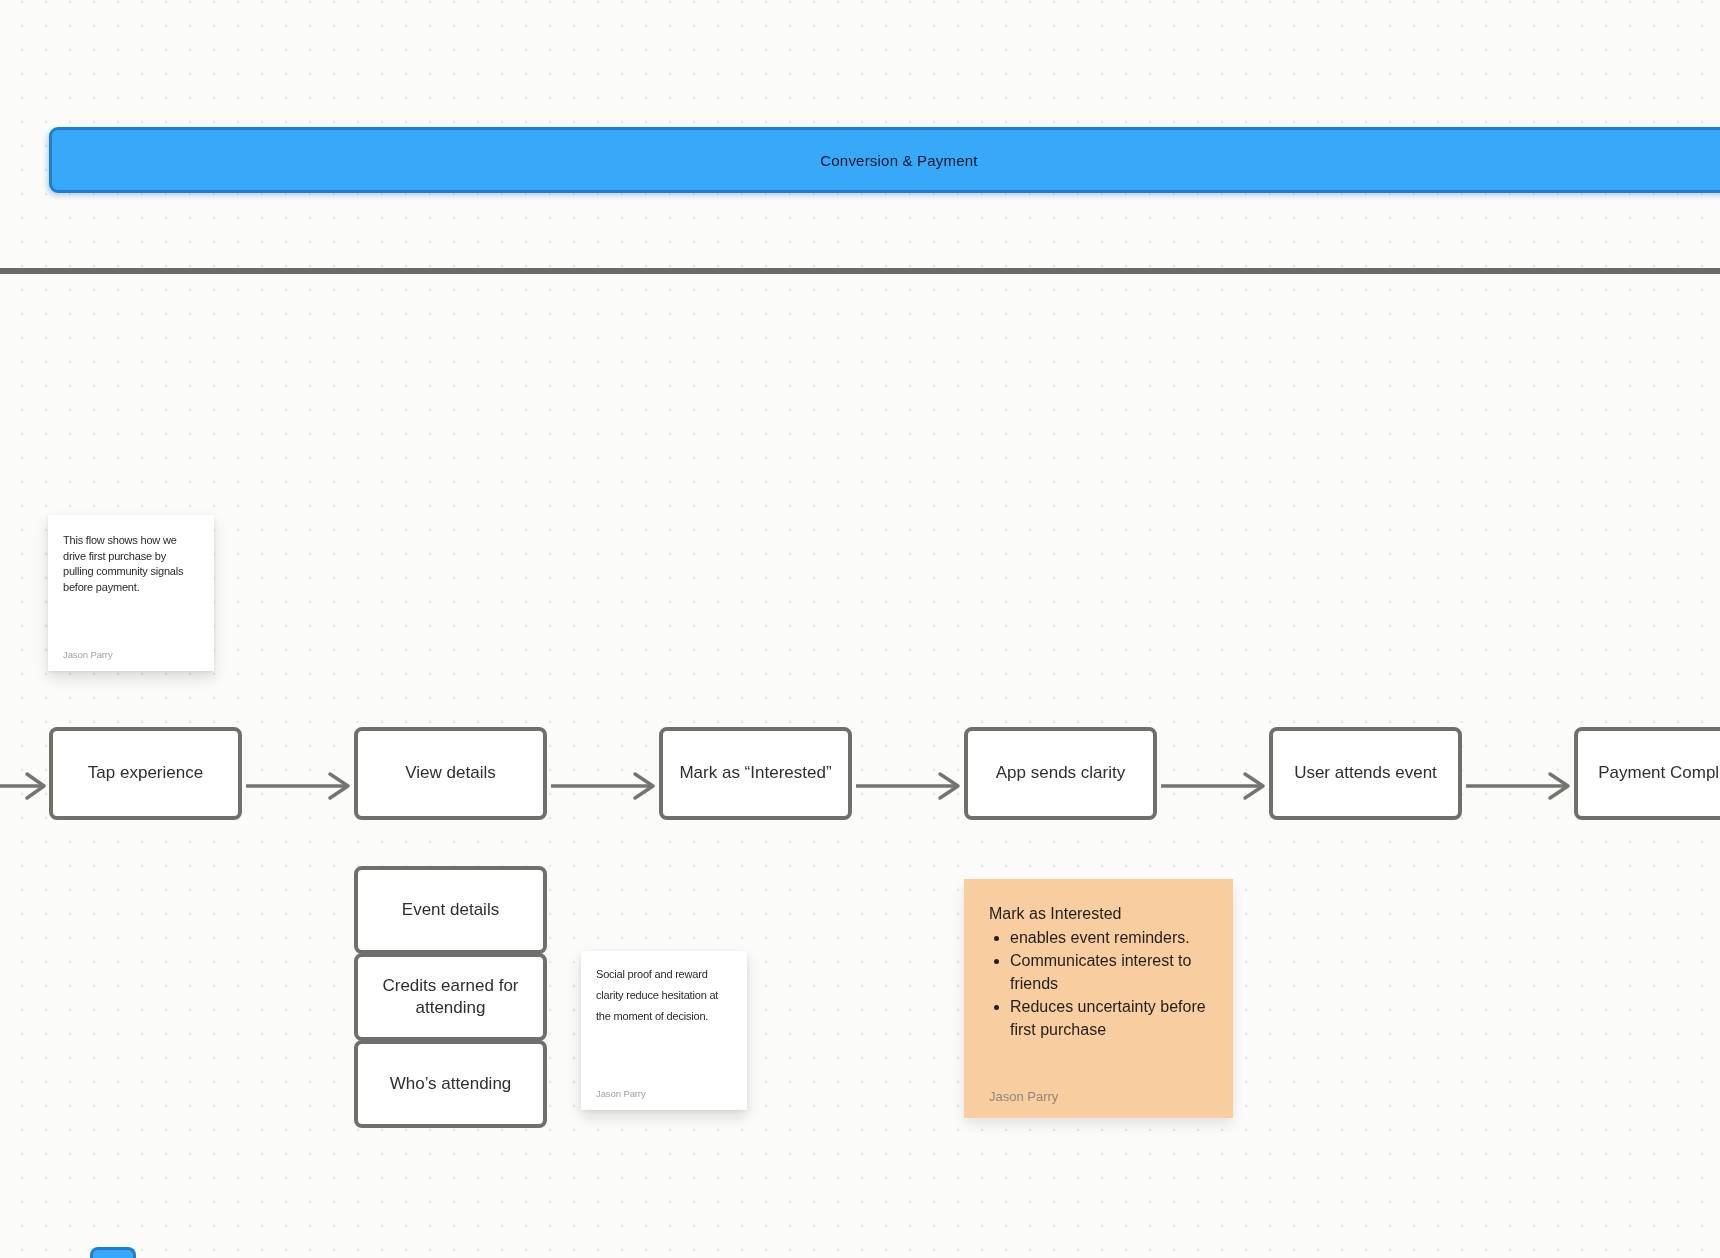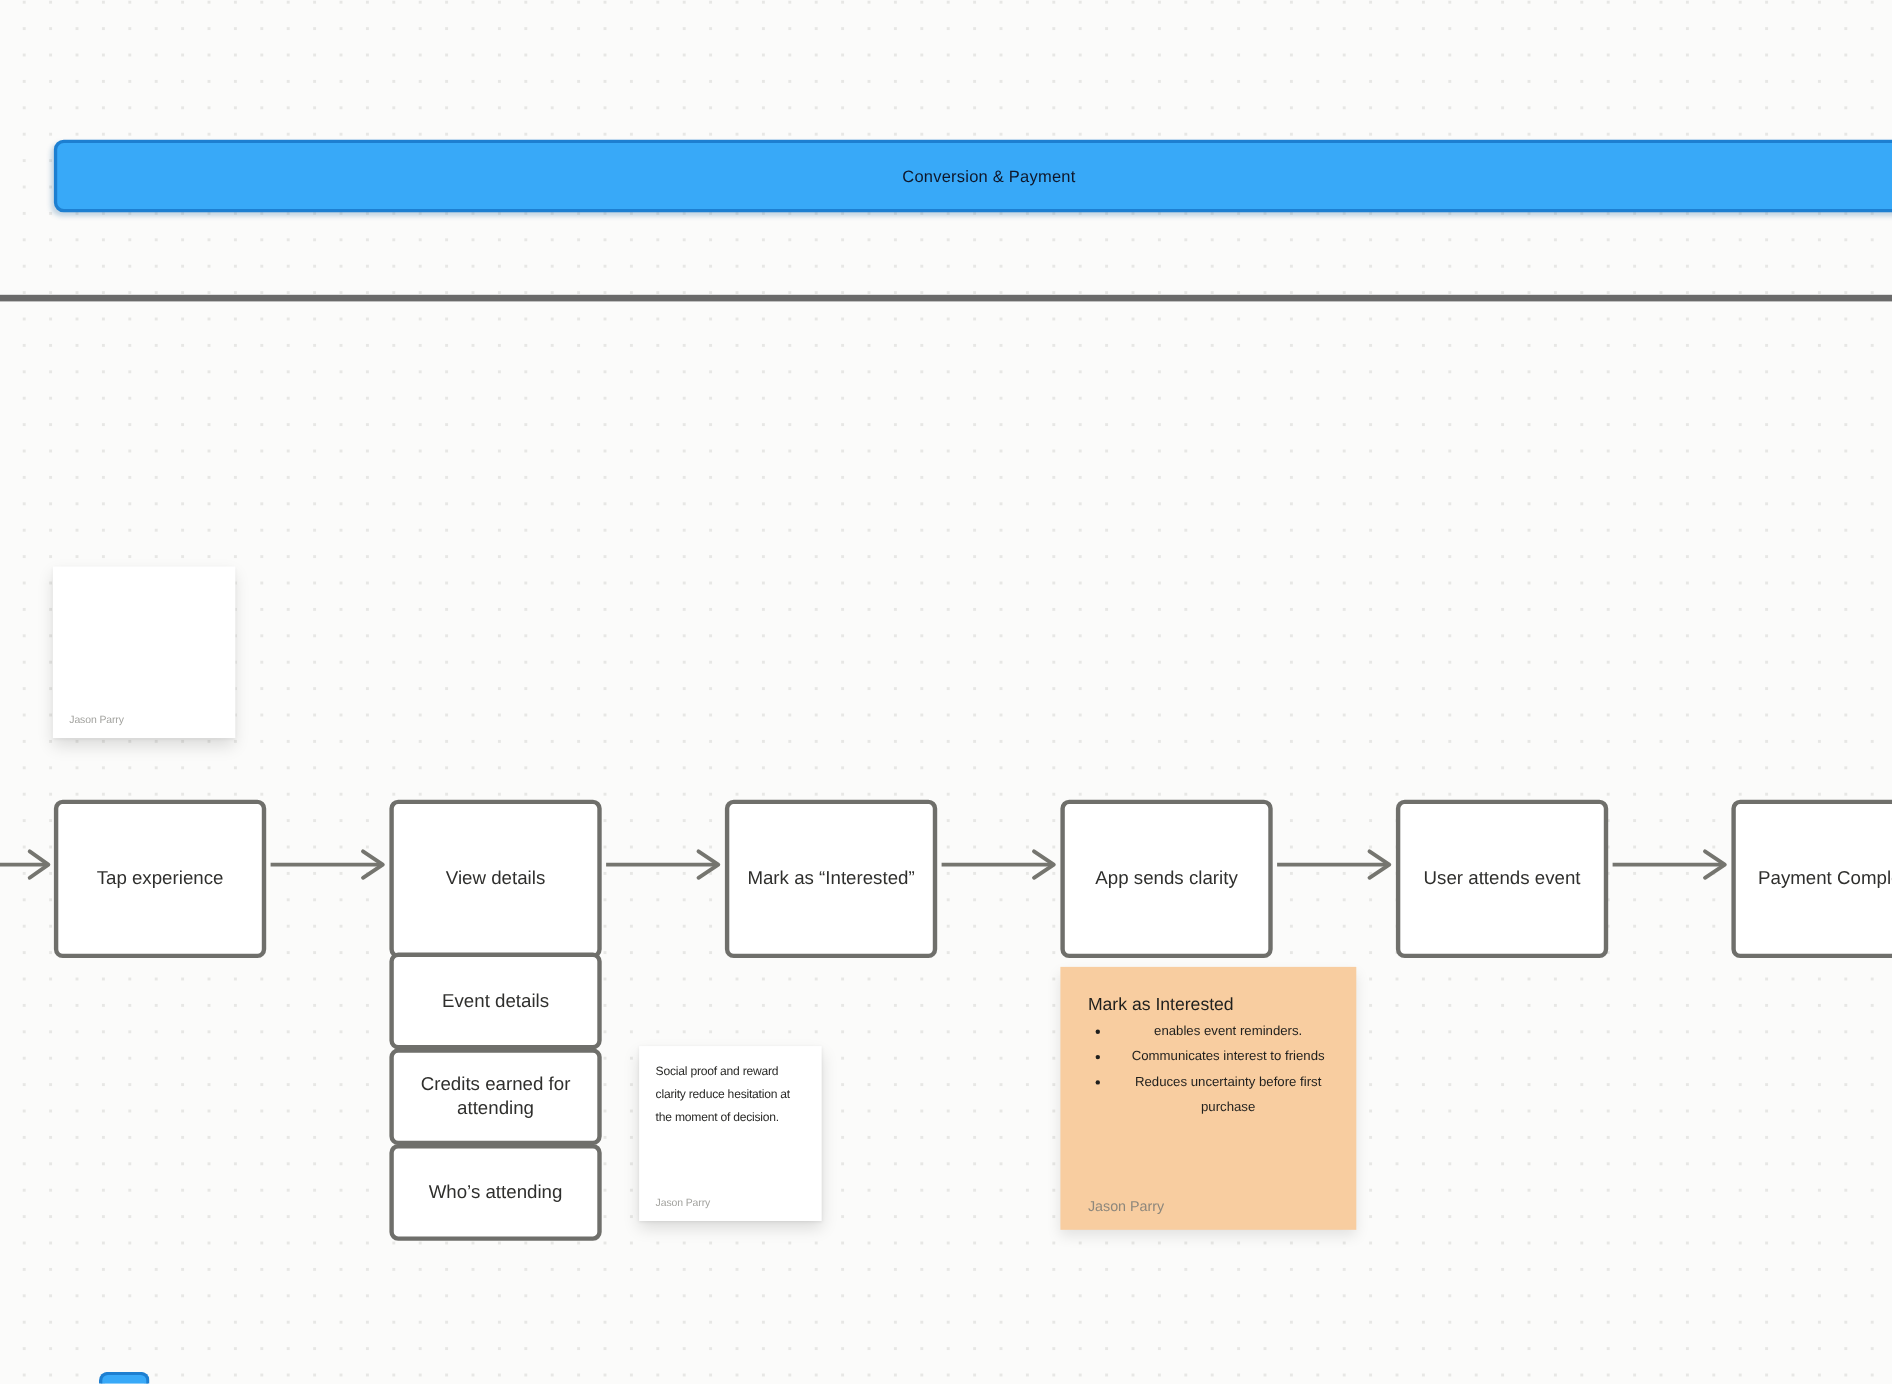--- a/index.html
+++ b/index.html
@@ -21,21 +21,21 @@
     display: flex; align-items: center; justify-content: center;
     box-shadow: -2px 3px 5px rgba(20, 90, 150, 0.25);
   }
   .section-title { color: #0f172a; font-size: 15px; font-weight: 500; letter-spacing: 0.2px; }
 
   
   .divider { position: absolute; left: 0; top: 268px; width: 1720px; height: 6px; background: #6A6A6A; }
 
   
   .flow-box {
-    position: absolute; top: 727px; width: 193px; height: 144px;
+    position: absolute; top: 727px; width: 193px; height: 93px;
     background: #FFFFFF; border: 4px solid #6F6F6B; border-radius: 8px;
     display: flex; align-items: center; justify-content: center;
     text-align: center; padding: 0 6px;
   }
   .sub-box {
     position: absolute; left: 354px; width: 193px; height: 88px;
     background: #FFFFFF; border: 4px solid #6F6F6B; border-radius: 8px;
     display: flex; align-items: center; justify-content: center;
     text-align: center; padding: 0 10px;
   }
@@ -62,21 +62,21 @@
     font-size: 9.5px; color: #A2A29E; letter-spacing: -0.1px;
   }
 
   .sticky-orange {
     left: 964px; top: 879px; width: 269px; height: 239px;
     background: #F8CDA0; padding: 24px 10px 0 25px;
     box-shadow: 0 6px 12px rgba(0,0,0,0.10);
   }
   .sticky-orange .sticky-title { font-size: 16px; line-height: 22px; color: #1F1F1D; }
   .sticky-orange ul { margin: 1px 0 0 0; padding-left: 21px; }
-  .sticky-orange li { font-size: 12px; line-height: 23px; color: #1F1F1D; text-align: center; }
+  .sticky-orange li { font-size: 16px; line-height: 23px; color: #1F1F1D; }
   .sticky-orange .sticky-author { left: 25px; bottom: 14px; font-size: 13px; color: #8D877C; letter-spacing: 0; }
 
   
   .next-peek {
     position: absolute; left: 90px; top: 1247px; width: 46px; height: 11px;
     background: #38A9F8; border: 3px solid #1D7FD1; border-bottom: none;
     border-radius: 8px 8px 0 0;
   }
 </style>
 </head>
@@ -84,20 +84,24 @@
 
 <div>
 
   <div class="section-banner">
     <span class="section-title">Conversion &amp; Payment</span>
   </div>
 
   <div class="divider"></div>
 
   <div class="sticky sticky-white" id="sticky-intro">
+    <div class="sticky-body">This flow shows how we
+drive first purchase by
+pulling community signals
+before payment.</div>
     <div class="sticky-author">Jason Parry</div>
   </div>
 
   <svg class="connector" style="left:0px" width="49" height="32" viewBox="0 0 49 32">
     <path d="M0 16 H42" stroke="#75756F" stroke-width="3.5" fill="none"></path>
     <path d="M27 4 L44 16 L27 28" stroke="#75756F" stroke-width="3.5" fill="none" stroke-linecap="round" stroke-linejoin="round"></path>
   </svg>
 
   <div class="flow-box" style="left:49px">
     <span class="flow-label">Tap experience</span>

